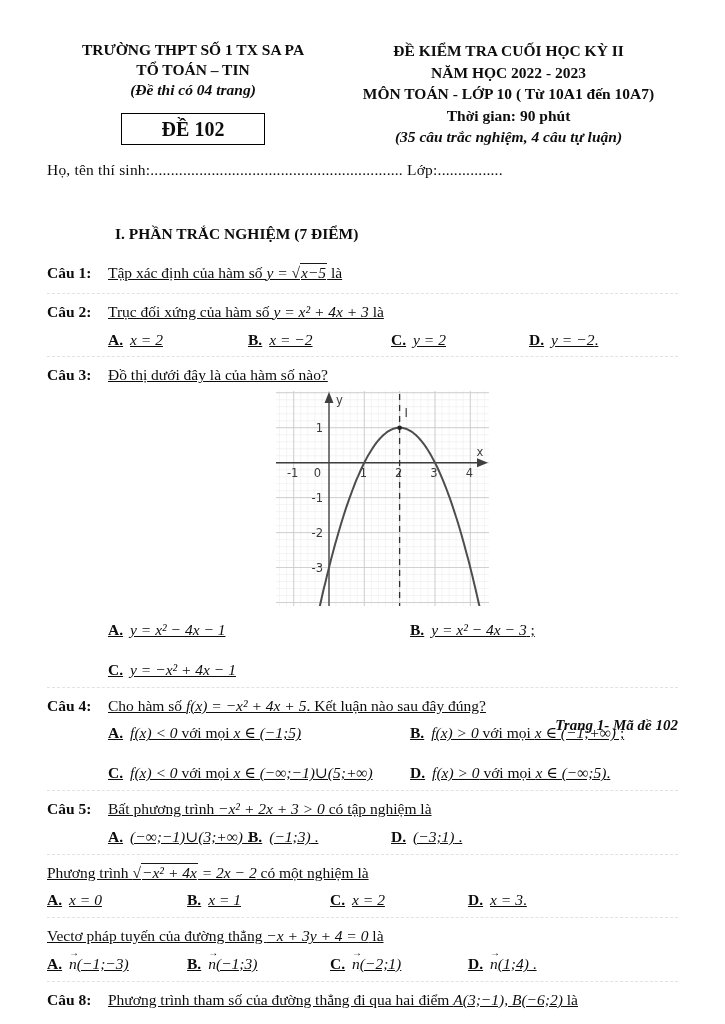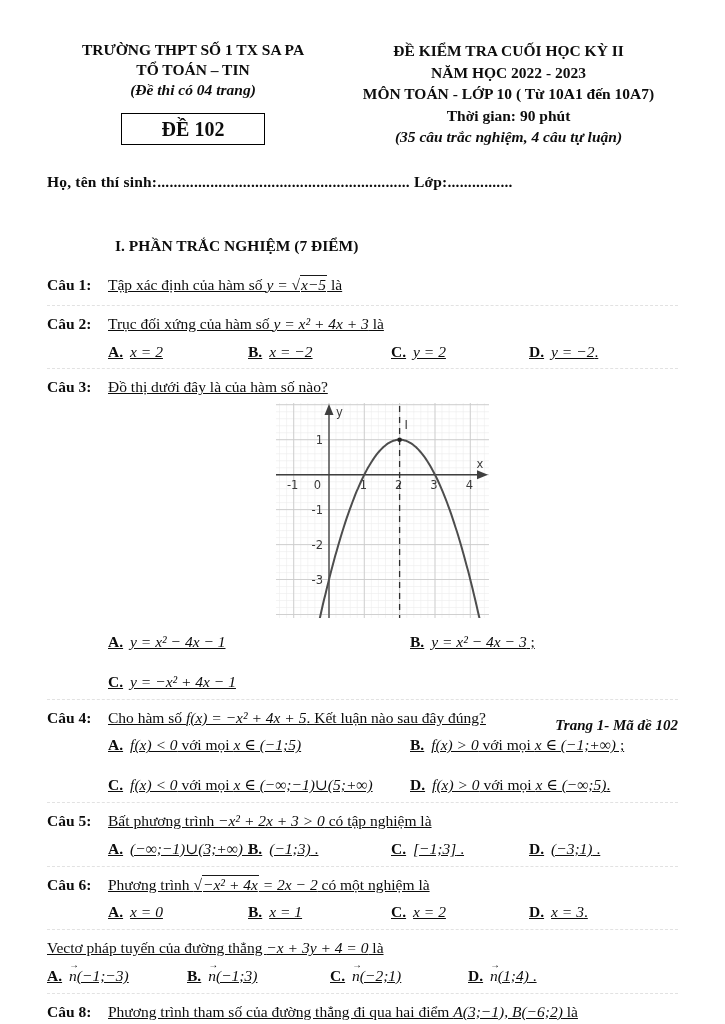--- a/index.html
+++ b/index.html
@@ -10,21 +10,21 @@
   }
   .page{position:relative;box-sizing:border-box;width:725px;height:767px;padding:40px 47px 0 47px;}
   
   .header{display:flex;}
   .h-left{width:292px;text-align:center;font-weight:bold;line-height:20px;}
   .h-left .italic{font-style:italic;}
   .de-box{display:inline-block;margin-top:13px;border:1.5px solid #000;padding:5px 40px;font-size:20px;font-weight:bold;}
   .h-right{flex:1;text-align:center;font-weight:bold;line-height:21.5px;}
   .h-right .italic{font-style:italic;}
   
-  .student-line{margin-top:22px;font-weight:bold;letter-spacing:.2px;}
+  .student-line{margin-top:10px;font-weight:normal;letter-spacing:.2px;}
   
   .section-title{margin-top:40px;margin-left:68px;font-weight:bold;}
   
   .questions{margin-top:8px;}
   .question{display:flex;padding-top:6px;margin-top:4px;}
   .question:not(:first-child){border-top:1px dashed #e2e2e2;}
   .q-label{width:61px;flex-shrink:0;font-weight:bold;}
   .q-body{flex:1;min-width:0;text-decoration:underline;}
   .q-text{margin-bottom:3px;}
   .options{display:grid;}
@@ -212,28 +212,26 @@
       </div>
     </div>
 
     <div class="question">
       <div class="q-label">Câu 5:</div>
       <div class="q-body">
         <div class="q-text">Bất phương trình <span class="m">−x² + 2x + 3 &gt; 0</span> có tập nghiệm là</div>
         <div class="options four">
           <span class="opt"><span class="okey">A.</span><span><span class="m">(−∞;−1)∪(3;+∞)</span> .</span></span>
           <span class="opt"><span class="okey">B.</span><span><span class="m">(−1;3)</span> .</span></span>
-          <span class="opt"><span class="okey">C.</span><span><span class="m">[−1;3]</span> .</span></span>
           <span class="opt"><span class="okey">D.</span><span><span class="m">(−3;1)</span> .</span></span>
         </div>
       </div>
     </div>
 
     <div class="question">
-      <div class="q-label">Câu 6:</div>
       <div class="q-body">
         <div class="q-text">Phương trình <span class="m">√<span class="rad">−x² + 4x</span> = 2x − 2</span> có một nghiệm là</div>
         <div class="options four">
           <span class="opt"><span class="okey">A.</span><span><span class="m">x = 0</span></span></span>
           <span class="opt"><span class="okey">B.</span><span><span class="m">x = 1</span></span></span>
           <span class="opt"><span class="okey">C.</span><span><span class="m">x = 2</span></span></span>
           <span class="opt"><span class="okey">D.</span><span><span class="m">x = 3</span>.</span></span>
         </div>
       </div>
     </div>

